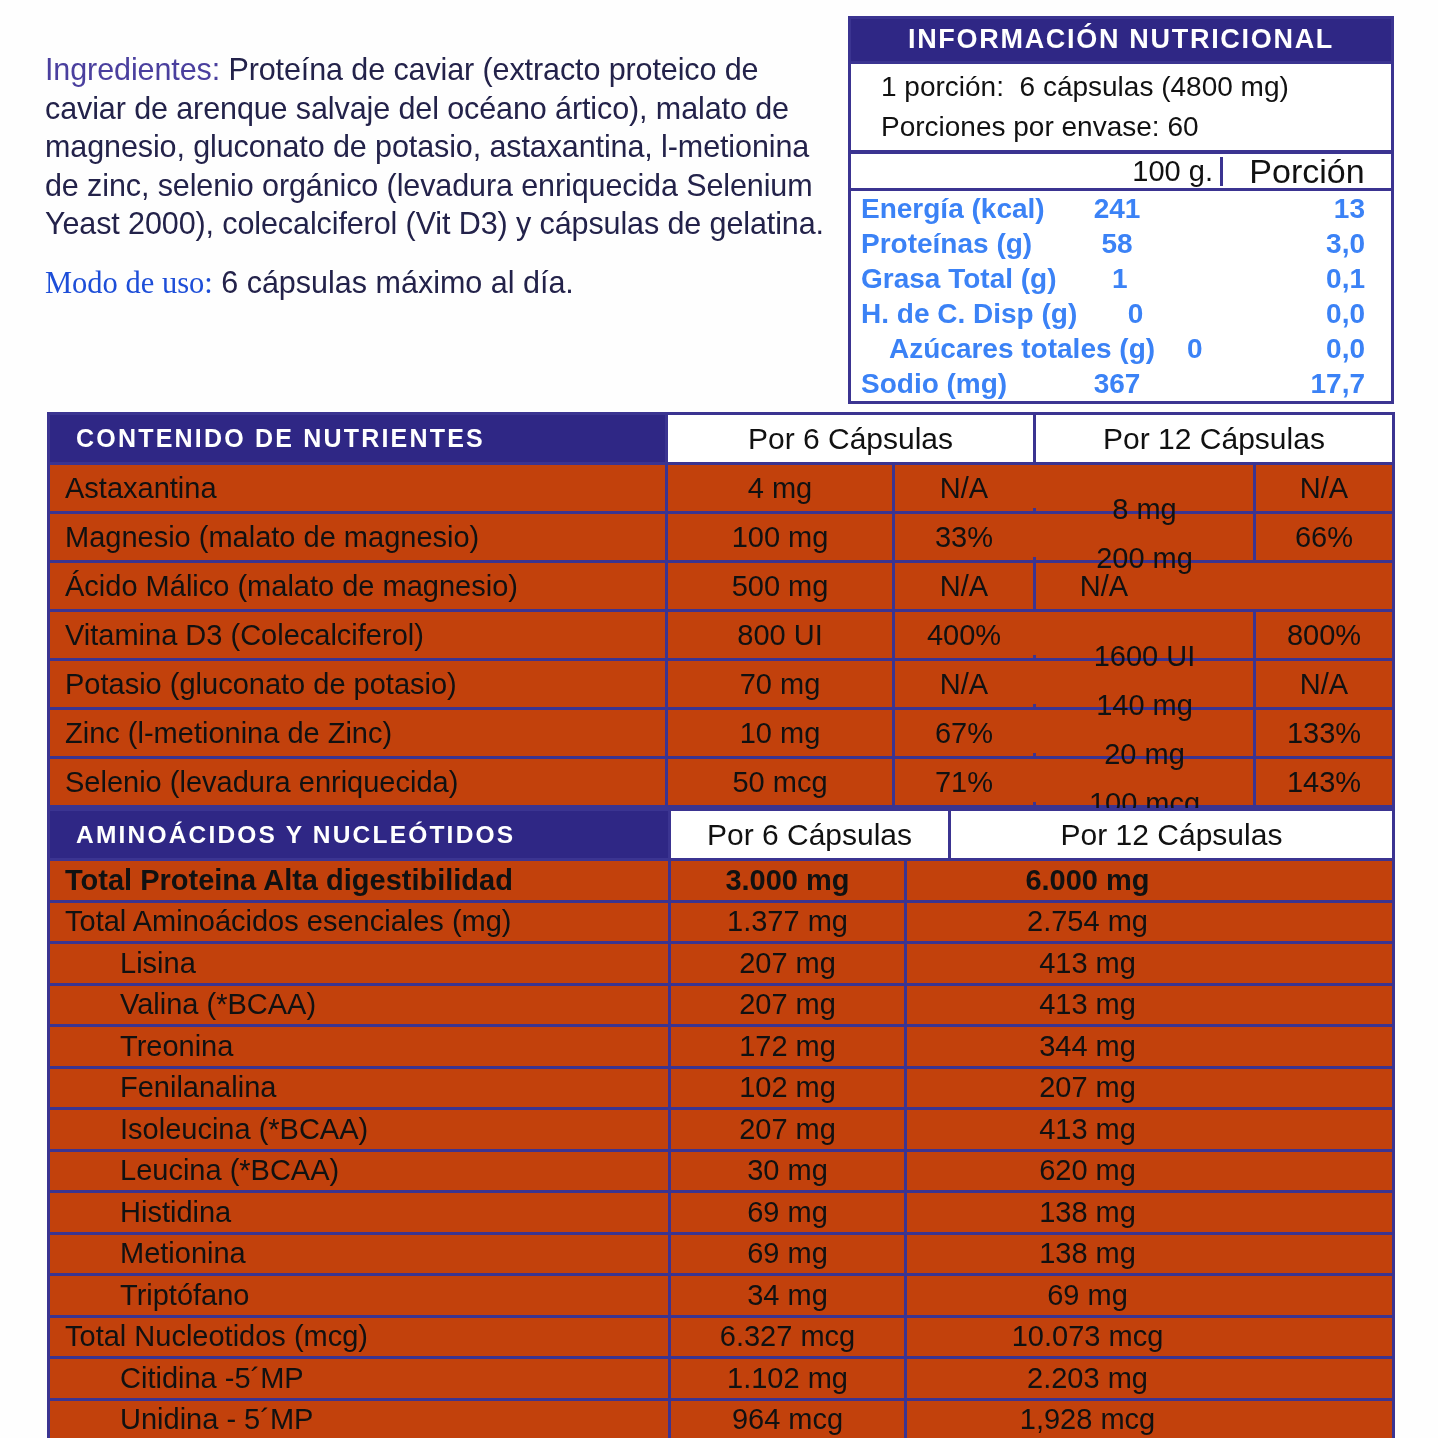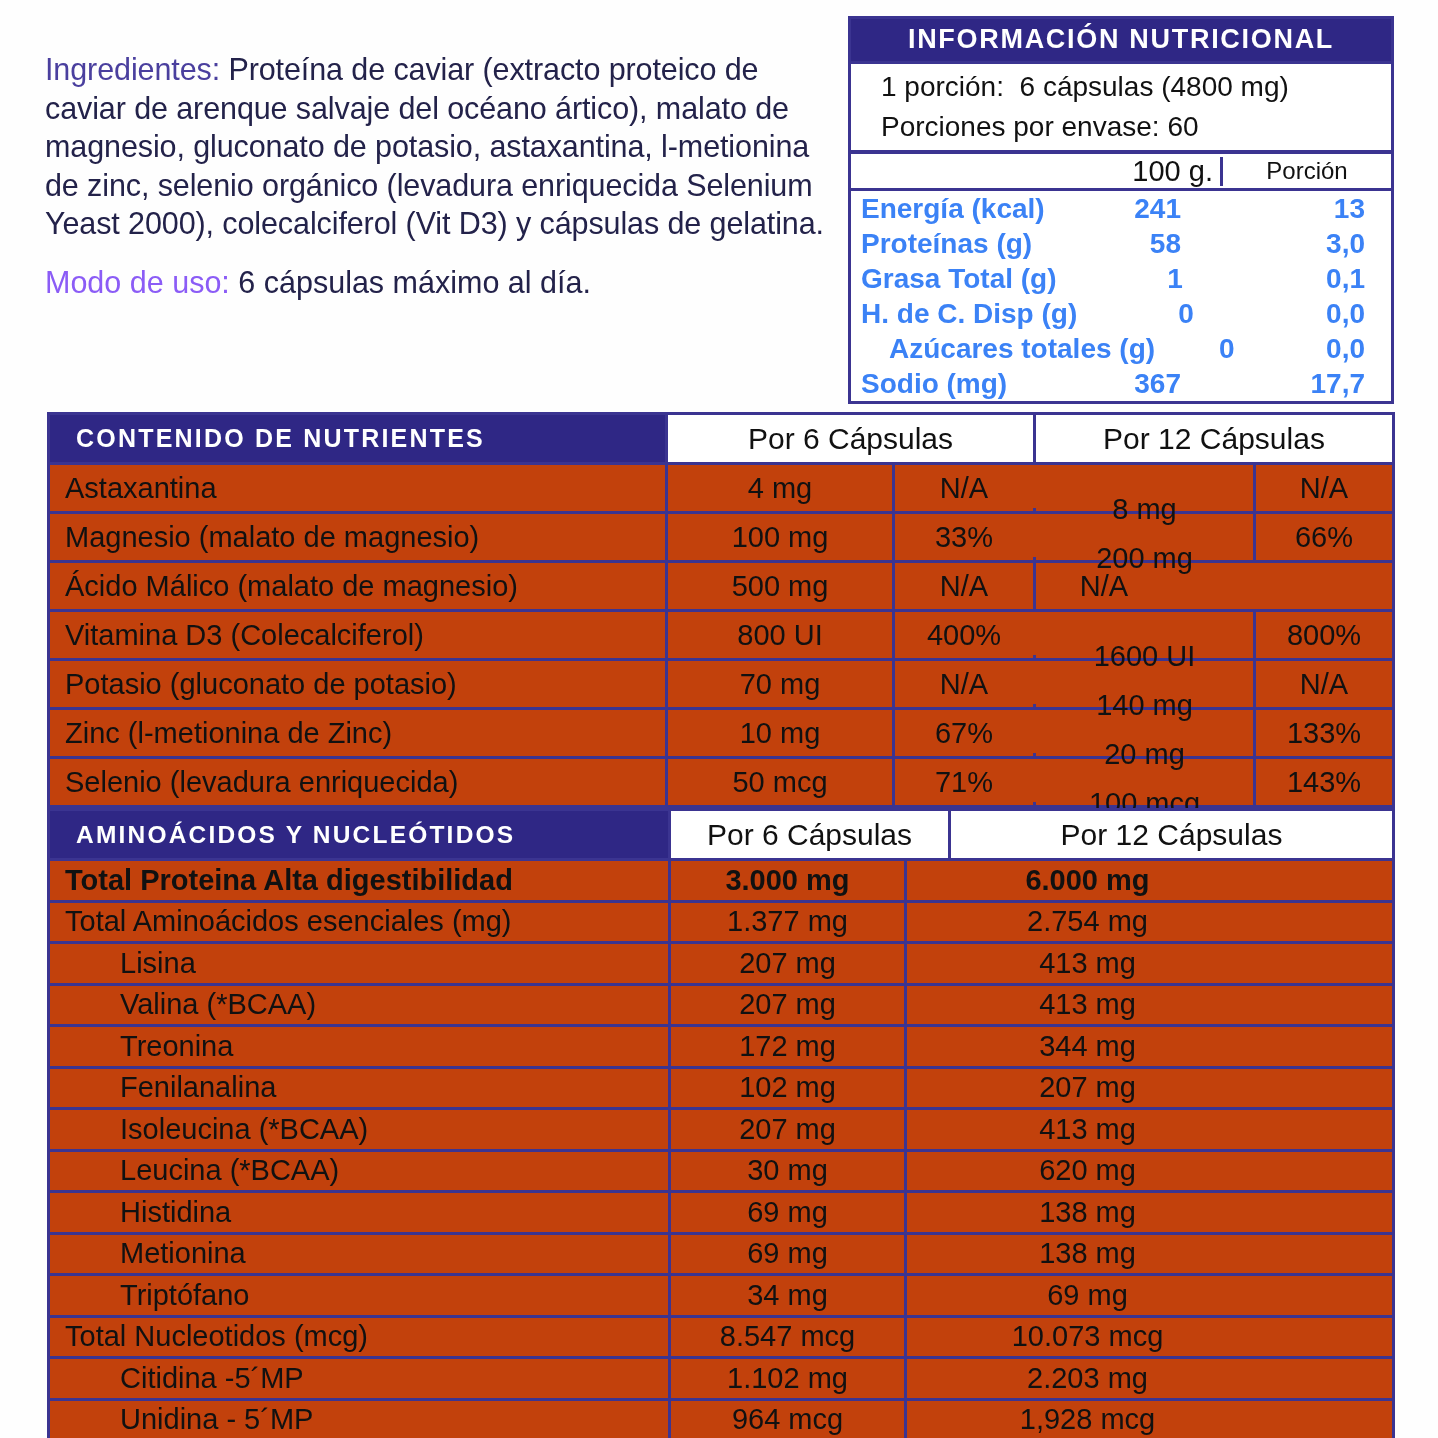--- a/index.html
+++ b/index.html
@@ -31,21 +31,21 @@
   .ing-label {
     color: #4a3f9e;
     font-weight: 400;
   }
   .usage {
     margin-top: 20px;
     font-size: 30.5px;
     line-height: 38px;
     color: #23224a;
   }
-  .usage-label { color: #8b5cf6; }
+  .usage-label { color: #1d4ed8; font-family: Liberation Serif, serif; }
 
   
   .nutbox {
     position: absolute;
     left: 848px; top: 16px;
     width: 546px;
     border: 3px solid #3b3491;
     background: #ffffff;
   }
   .nutbox-title {
@@ -82,42 +82,42 @@
     text-align: right;
     padding-right: 7px;
     font-size: 29px;
     color: #111;
     border-right: 3px solid #3b3491;
     line-height: 1;
   }
   .nut-colhdr .cpor {
     width: 168px;
     text-align: center;
-    font-size: 24px;
+    font-size: 34px;
     color: #111;
     line-height: 1;
   }
   .nut-rows { }
   .nut-row {
     display: flex;
     align-items: center;
     height: 35px;
     font-size: 28px;
     color: #3b82f6;
     font-weight: bold;
   }
   .nut-row .nm {
     flex: 1 1 auto;
     padding-left: 10px;
     white-space: nowrap;
   }
   .nut-row .nm.indent { padding-left: 38px; }
   .nut-row .v1 {
     width: 170px;
-    text-align: right;
+    text-align: center;
     padding-right: 42px;
   }
   .nut-row .v2 {
     width: 168px;
     text-align: right;
     padding-right: 26px;
   }
 
   
   .dtable {
@@ -369,21 +369,21 @@
           <div class="cell-val a-1">69 mg</div>
           <div class="cell-val a-2">138 mg</div>
         </div>
         <div class="drow">
           <div class="cell-name ind1">Triptófano</div>
           <div class="cell-val a-1">34 mg</div>
           <div class="cell-val a-2">69 mg</div>
         </div>
         <div class="drow">
           <div class="cell-name">Total Nucleotidos (mcg)</div>
-          <div class="cell-val a-1">8.547 mcg</div>
+          <div class="cell-val a-1">6.327 mcg</div>
           <div class="cell-val a-2">10.073 mcg</div>
         </div>
         <div class="drow">
           <div class="cell-name ind1">Citidina -5´MP</div>
           <div class="cell-val a-1">1.102 mg</div>
           <div class="cell-val a-2">2.203 mg</div>
         </div>
         <div class="drow">
           <div class="cell-name ind1">Unidina - 5´MP</div>
           <div class="cell-val a-1">964 mcg</div>

